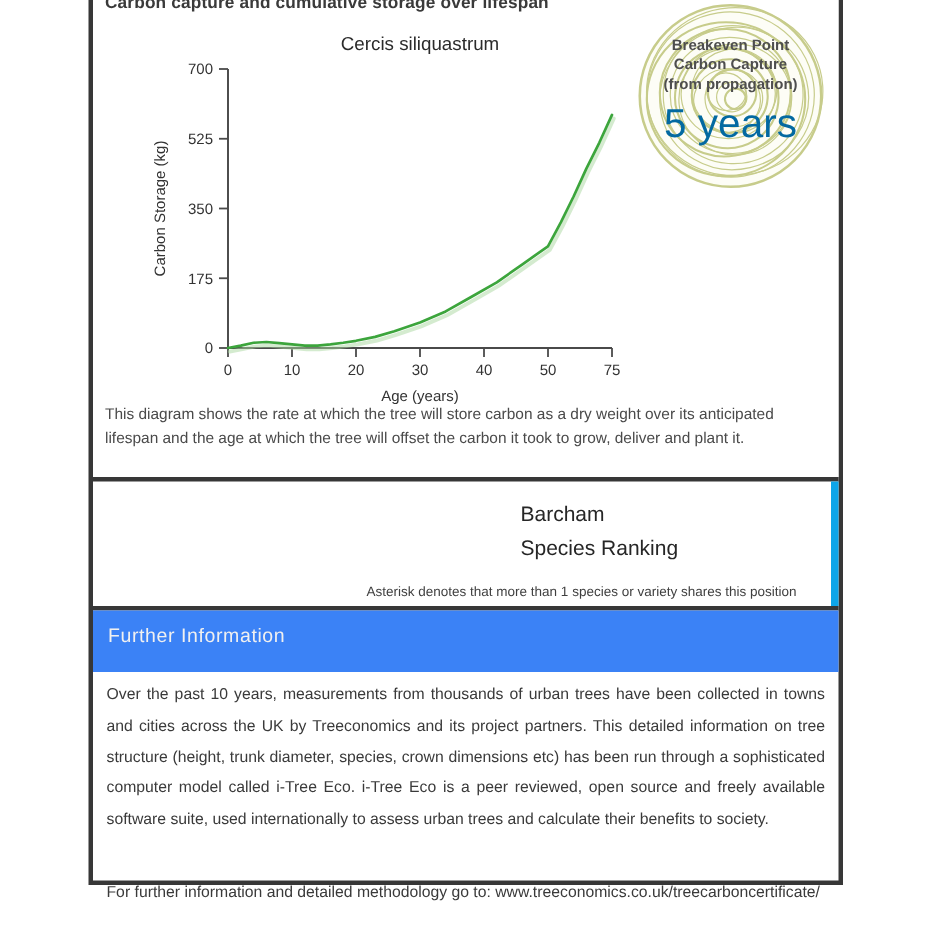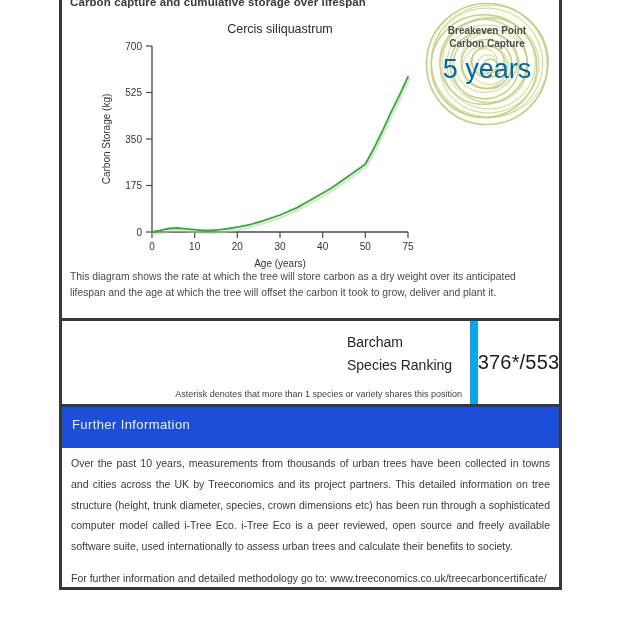--- a/index.html
+++ b/index.html
@@ -14,31 +14,31 @@
   .badge{position:absolute;left:362px;top:19px;width:126px;height:126px;}
   .badge svg{position:absolute;left:0;top:0;}
   .badge-text{position:absolute;left:0;top:0;width:126px;text-align:center;padding-top:24px;}
   .badge-line{font-size:10px;font-weight:bold;color:#4e4e4e;line-height:13px;}
   .badge-value{font-size:27px;color:#0369a1;margin-top:4px;line-height:30px;}
   .chart-caption{position:absolute;left:8px;top:288px;width:481px;font-size:10.3px;color:#4a4a4a;
     line-height:16px;margin:0;}
   
   .rank-row{display:flex;width:100%;height:83px;border-top:3px solid #373737;
     border-bottom:3px solid #373737;}
-  .rank-left{position:relative;flex:1;border-right:8px solid #0ea5e9;}
+  .rank-left{position:relative;flex:1;border-right:5px solid #0ea5e9;}
   .rank-title{position:absolute;left:285px;top:10px;font-size:14px;color:#262626;line-height:23px;}
-  .rank-note{position:absolute;right:8px;bottom:5px;font-size:9px;color:#3f3f3f;text-align:right;}
+  .rank-note{position:absolute;right:23px;bottom:5px;font-size:9px;color:#3f3f3f;text-align:right;}
   .rank-right{width:81px;display:flex;align-items:center;justify-content:center;}
   .rank-value{font-size:20px;color:#1d1d1d;letter-spacing:.2px;}
   
-  .fi-bar{width:100%;height:41px;background:#1d4ed8;box-sizing:border-box;padding:8px 0 0 10px;}
+  .fi-bar{width:100%;height:41px;background:#3b82f6;box-sizing:border-box;padding:8px 0 0 10px;}
   .fi-heading{color:#f0f0f0;font-size:13px;letter-spacing:.4px;}
   .body-sec{box-sizing:border-box;width:100%;height:124px;padding:5px 9px 0 9px;}
   .fi-body{margin:0;font-size:10.5px;color:#3a3a3a;line-height:20.8px;text-align:justify;}
-  .fi-link{margin:11px 0 0 0;font-size:10.5px;color:#3a3a3a;line-height:20px;}
+  .fi-link{margin:28px 0 0 0;font-size:10.5px;color:#3a3a3a;line-height:20px;}
   svg text{font-family:"Liberation Sans","DejaVu Sans",sans-serif;}
 </style>
 </head>
 <body>
 
 <div class="cert">
 
   <section class="chart-sec">
     <div class="doc-title">Carbon capture and cumulative storage over lifespan</div>
 
@@ -96,38 +96,36 @@
           <ellipse cx="64.7" cy="63.0" rx="46.6" ry="46.0" fill="none" stroke="#c7cc8b" stroke-width="0.8" transform="rotate(4 63 64)"></ellipse>
           <ellipse cx="65.0" cy="66.2" rx="49.7" ry="47.3" fill="none" stroke="#c7cc8b" stroke-width="0.8" transform="rotate(-13 63 64)"></ellipse>
           <ellipse cx="60.0" cy="66.1" rx="52.8" ry="51.3" fill="none" stroke="#c7cc8b" stroke-width="1.4" transform="rotate(0 63 64)"></ellipse>
           <ellipse cx="62.9" cy="63.0" rx="55.8" ry="55.0" fill="none" stroke="#c7cc8b" stroke-width="0.8" transform="rotate(13 63 64)"></ellipse>
           <ellipse cx="66.0" cy="61.3" rx="58.8" ry="56.0" fill="none" stroke="#c7cc8b" stroke-width="0.8" transform="rotate(-4 63 64)"></ellipse>
           <circle cx="63" cy="64" r="60.5" fill="none" stroke="#c7cc8b" stroke-width="1.7"></circle>
         </svg>
       <div class="badge-text">
         <div class="badge-line">Breakeven Point</div>
         <div class="badge-line">Carbon Capture</div>
+        <div class="badge-line">(from propagation)</div>
         <div class="badge-value">5 years</div>
       </div>
     </div>
 
     <p class="chart-caption">This diagram shows the rate at which the tree will store carbon as a dry weight over its anticipated lifespan and the age at which the tree will offset the carbon it took to grow, deliver and plant it.</p>
   </section>
 
   <section class="rank-row">
     <div class="rank-left">
       <div class="rank-title">
         <div>Barcham</div>
         <div>Species Ranking</div>
       </div>
       <div class="rank-note">Asterisk denotes that more than 1 species or variety shares this position</div>
     </div>
-    <div class="rank-right">
-      <span class="rank-value">376*/553</span>
-    </div>
   </section>
 
   <section class="fi-bar">
     <span class="fi-heading">Further Information</span>
   </section>
 
   <section class="body-sec">
     <p class="fi-body">Over the past 10 years, measurements from thousands of urban trees have been collected in towns and cities across the UK by Treeconomics and its project partners. This detailed information on tree structure (height, trunk diameter, species, crown dimensions etc) has been run through a sophisticated computer model called i-Tree Eco. i-Tree Eco is a peer reviewed, open source and freely available software suite, used internationally to assess urban trees and calculate their benefits to society.</p>
     <p class="fi-link"><span>For further information and detailed methodology go to: </span><span>www.treeconomics.co.uk/treecarboncertificate/</span></p>
   </section>

